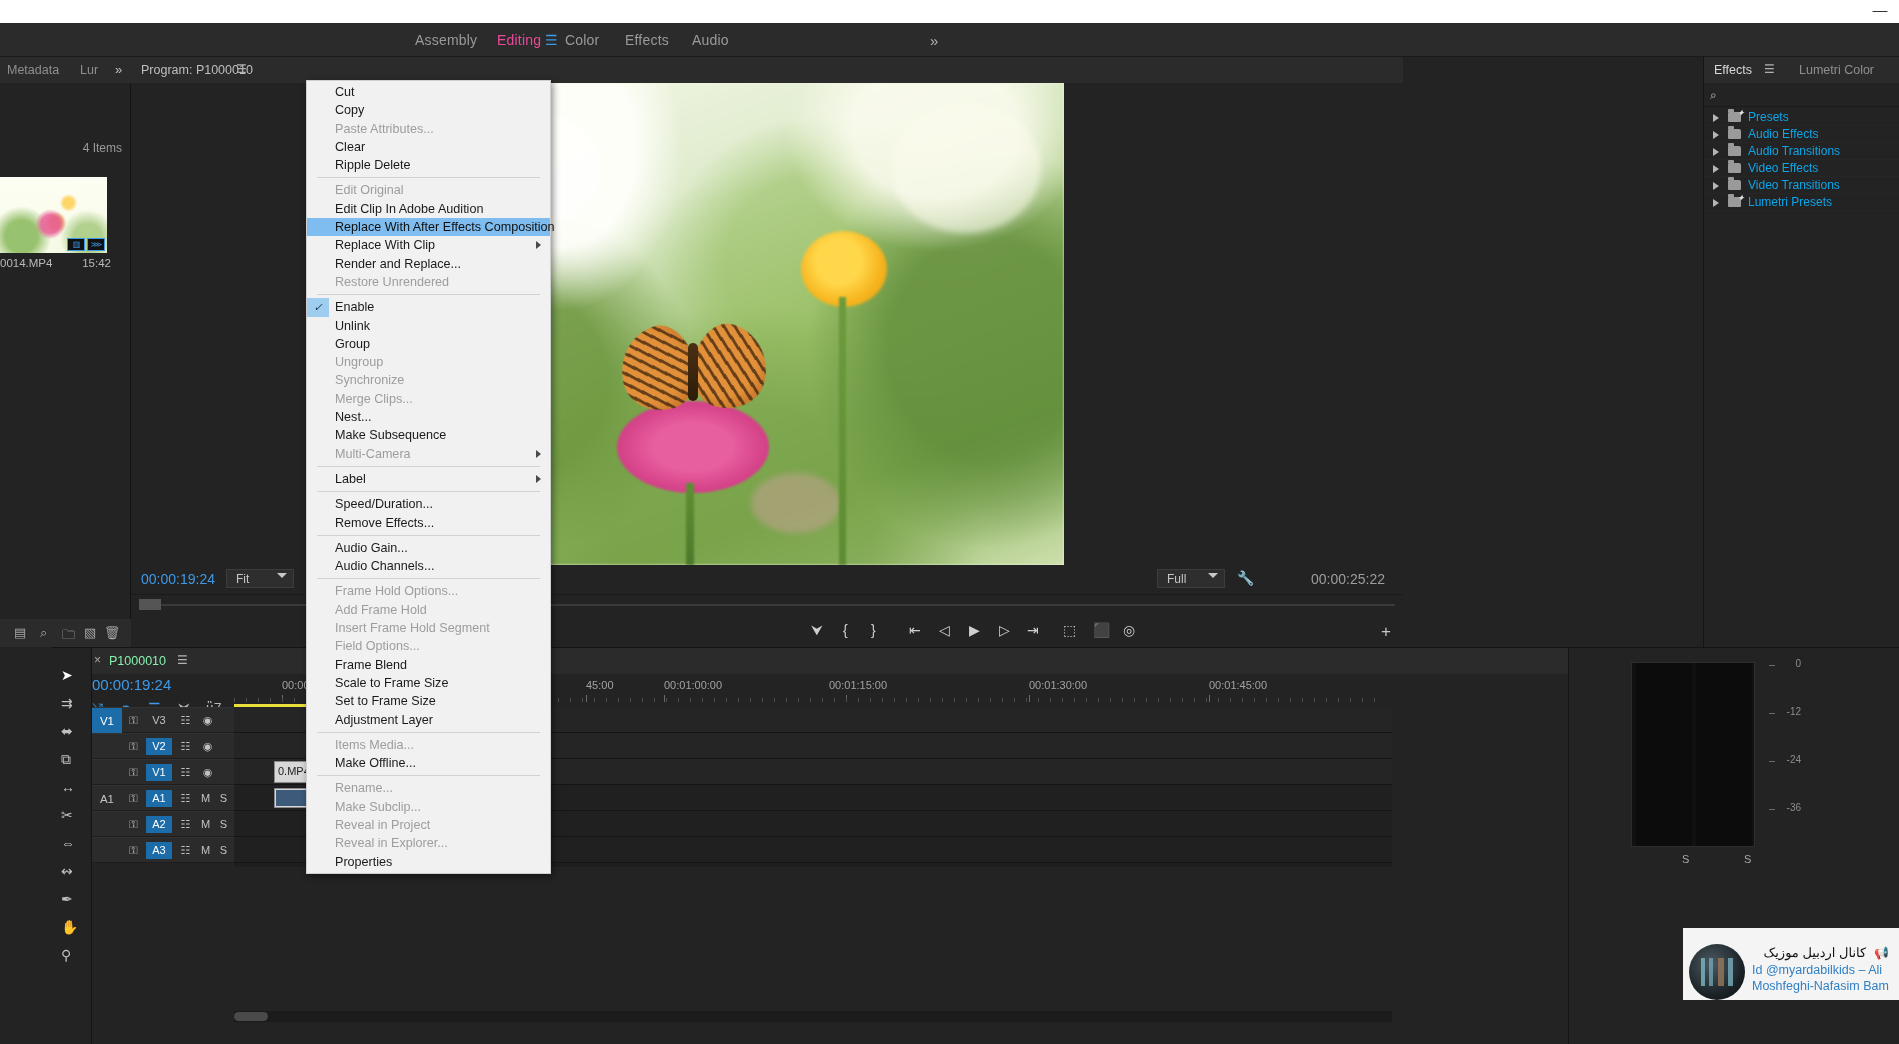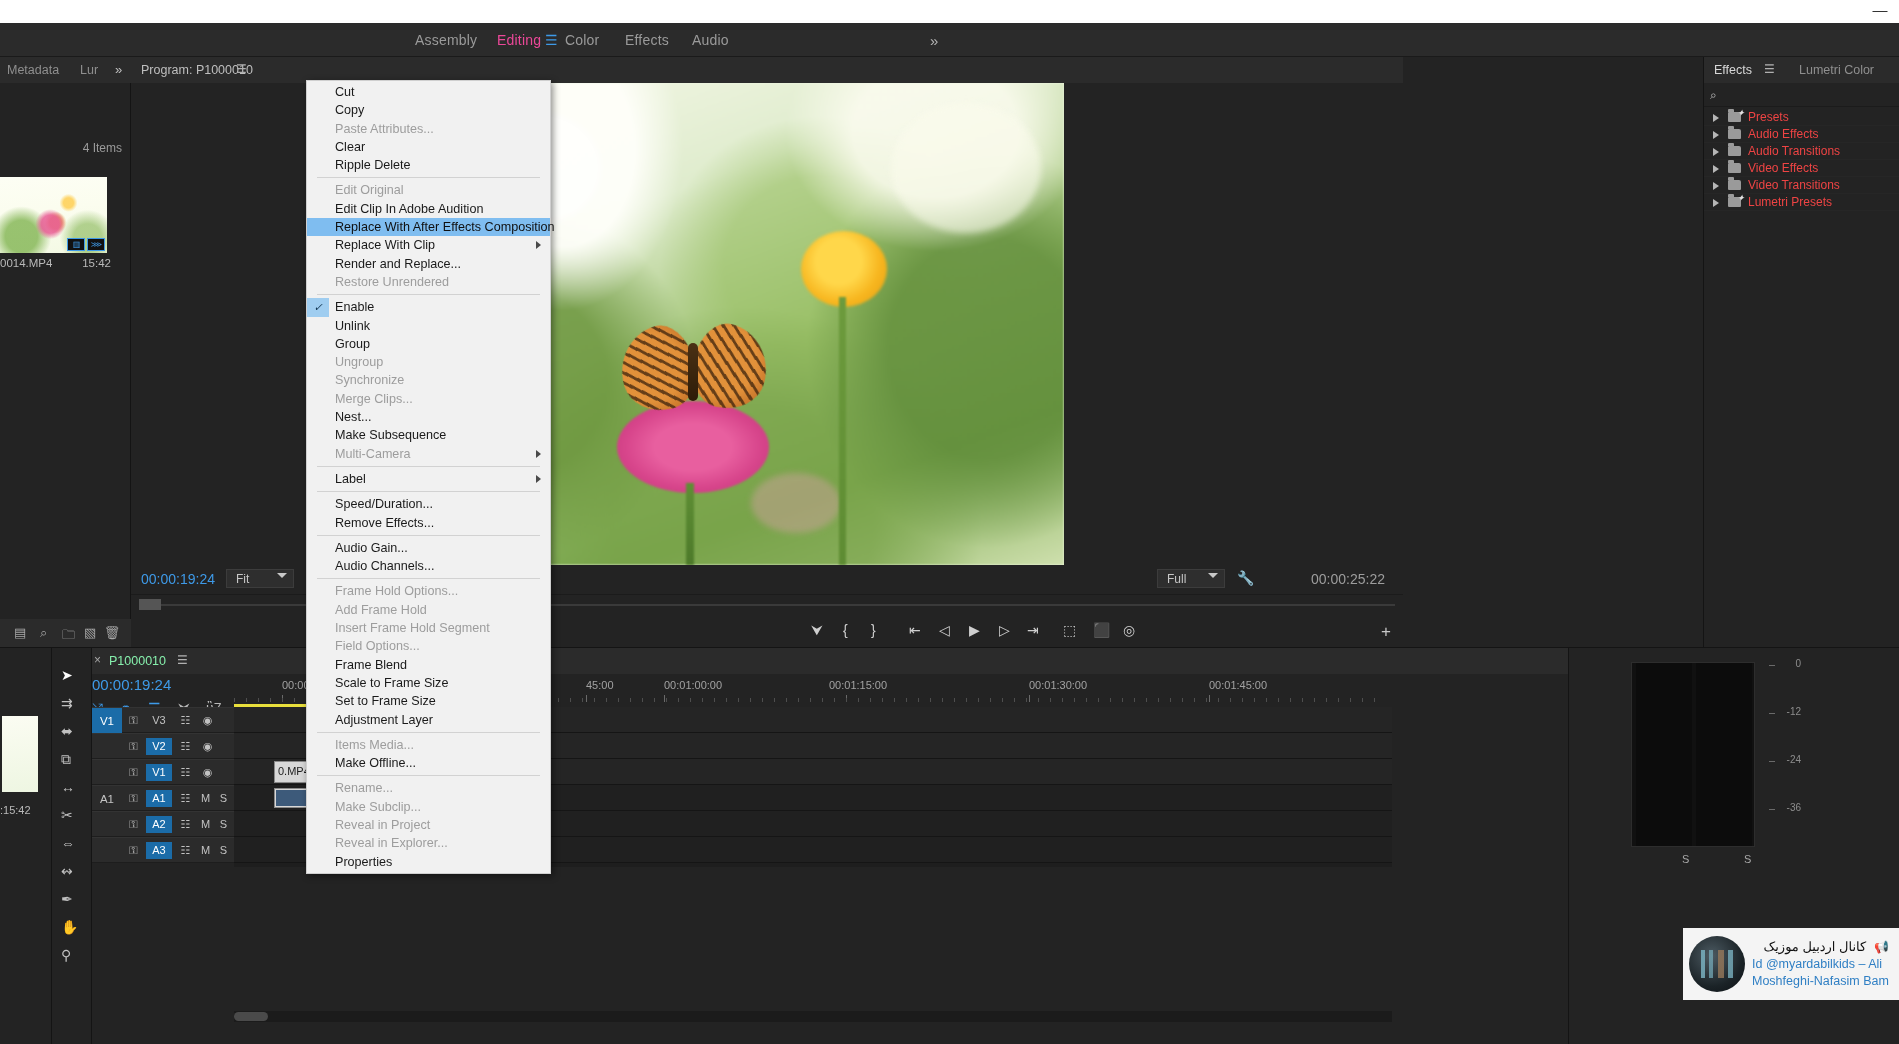--- a/index.html
+++ b/index.html
@@ -209,21 +209,21 @@
                 border-left: 6px solid #b6b6b6; }
   .fxRow .fold {
     position: absolute; left: 24px; top: 3px; width: 13px; height: 10px;
     background: #9a9a9a; border-radius: 1px 2px 1px 1px;
   }
   .fxRow .fold::before {
     content: ""; position: absolute; left: 0; top: -3px; width: 6px; height: 3px;
     background: #9a9a9a; border-radius: 1px 1px 0 0;
   }
   .fxRow .star { position: absolute; left: 33px; top: -1px; font-size: 9px; color: #e3e3e3; }
-  .fxRow .lbl { position: absolute; left: 44px; top: 1px; font-size: 12px; color: #ef4444; }
+  .fxRow .lbl { position: absolute; left: 44px; top: 1px; font-size: 12px; color: #0ea5e9; }
 
   
   #timeline {
     left: 52px; top: 647px; width: 1516px; height: 397px; background: #232323;
     border-top: 1px solid #141414;
   }
   .tlHdrBg { position: absolute; left: 0; top: 0; width: 100%; height: 26px; background: #2b2b2b; }
   .tlClose { position: absolute; left: 42px; top: 5px; font-size: 12px; color: #a5a5a5; }
   .tlName  { position: absolute; left: 57px; top: 6px; font-size: 12.5px; color: #86efac; }
   .tlMenu  { position: absolute; left: 125px; top: 5px; font-size: 12px; color: #b0b0b0; }
@@ -304,21 +304,21 @@
   }
   .meterBox .ch { position: absolute; top: 0; width: 56px; height: 100%; background: #0c0c0c; }
   .mscale { position: absolute; left: 196px; top: 10px; width: 40px; height: 195px; }
   .mscale div { position: absolute; right: 4px; font-size: 10px; color: #8d8d8d; }
   .mscale .tk { position: absolute; right: 30px; width: 6px; height: 1px; background: #6a6a6a; }
   .mSlabels { position: absolute; top: 205px; font-size: 11px; color: #a8a8a8; }
 
   
   .overlay {
     position: absolute; right: 0; bottom: 44px; width: 216px; height: 72px;
-    background: #f4f4f4; display: flex; align-items: center; padding: 4px 6px;
+    background: #f4f4f4; display: flex; align-items: flex-start; padding: 16px 6px;
   }
   .ovAvatar {
     width: 56px; height: 56px; border-radius: 50%; flex: 0 0 56px;
     background: radial-gradient(circle at 40% 35%, #4c5a62 0%, #1b2327 62%, #0b0f12 100%);
     position: relative; overflow: hidden;
   }
   .ovAvatar::after {
     content: ""; position: absolute; left: 12px; top: 14px; width: 32px; height: 28px;
     background:
       linear-gradient(90deg, rgba(120,175,190,.85) 0 4px, transparent 4px 8px,
@@ -396,24 +396,20 @@
 
     <div class="leftToolbar">
       <div class="ic" style="left:14px">▤</div>
       <div class="ic" style="left:40px">⌕</div>
       <div class="ic" style="left:62px">🗀</div>
       <div class="ic" style="left:84px">▧</div>
       <div class="ic" style="left:104px">🗑</div>
     </div>
   </div>
 
-  <div class="panel" id="leftStrip">
-    <div class="sthumb"></div>
-    <div class="stime">:15:42</div>
-  </div>
 
   <div class="panel" id="program">
     <div class="hdrbg"></div>
     <div class="ptitle">Program: P1000010</div>
     <div class="pmn">☰</div>
 
     <div class="videoArea">
       <div class="videoFrame">
         <div class="vf-bg"></div>
         <div class="vf-bokeh" style="left:60px;top:30px;width:120px;height:110px;background:rgba(255,255,255,.6)"></div>

